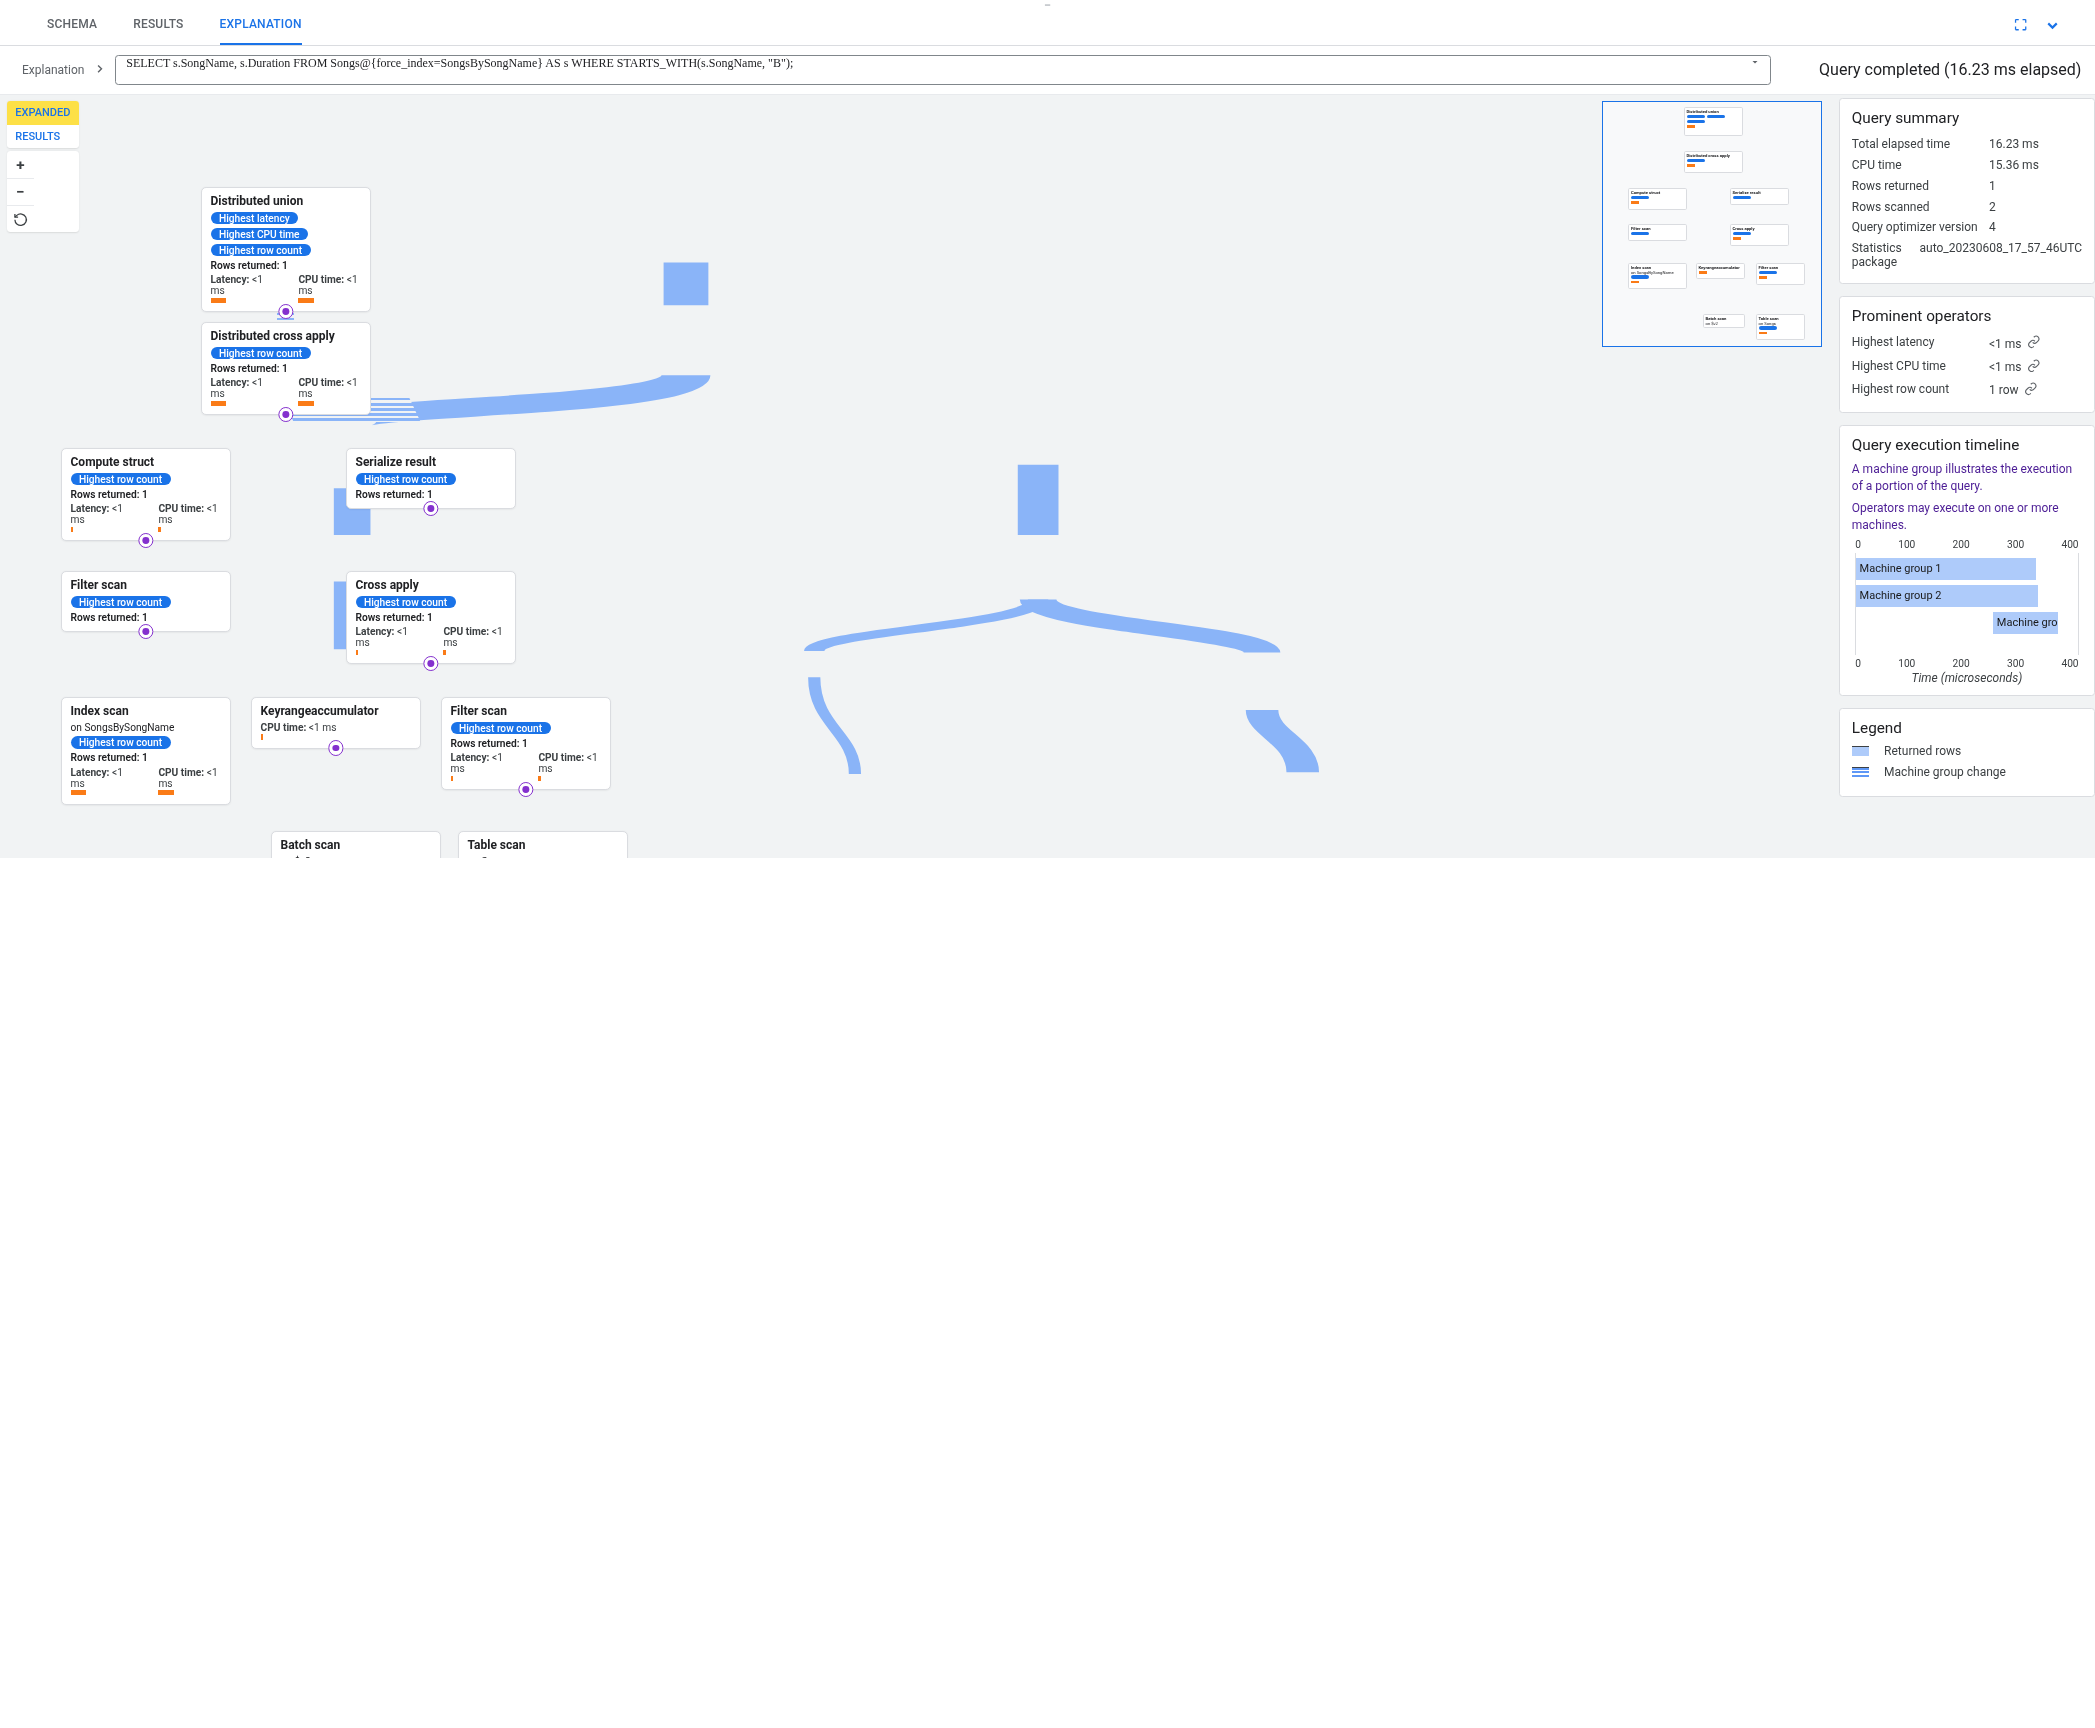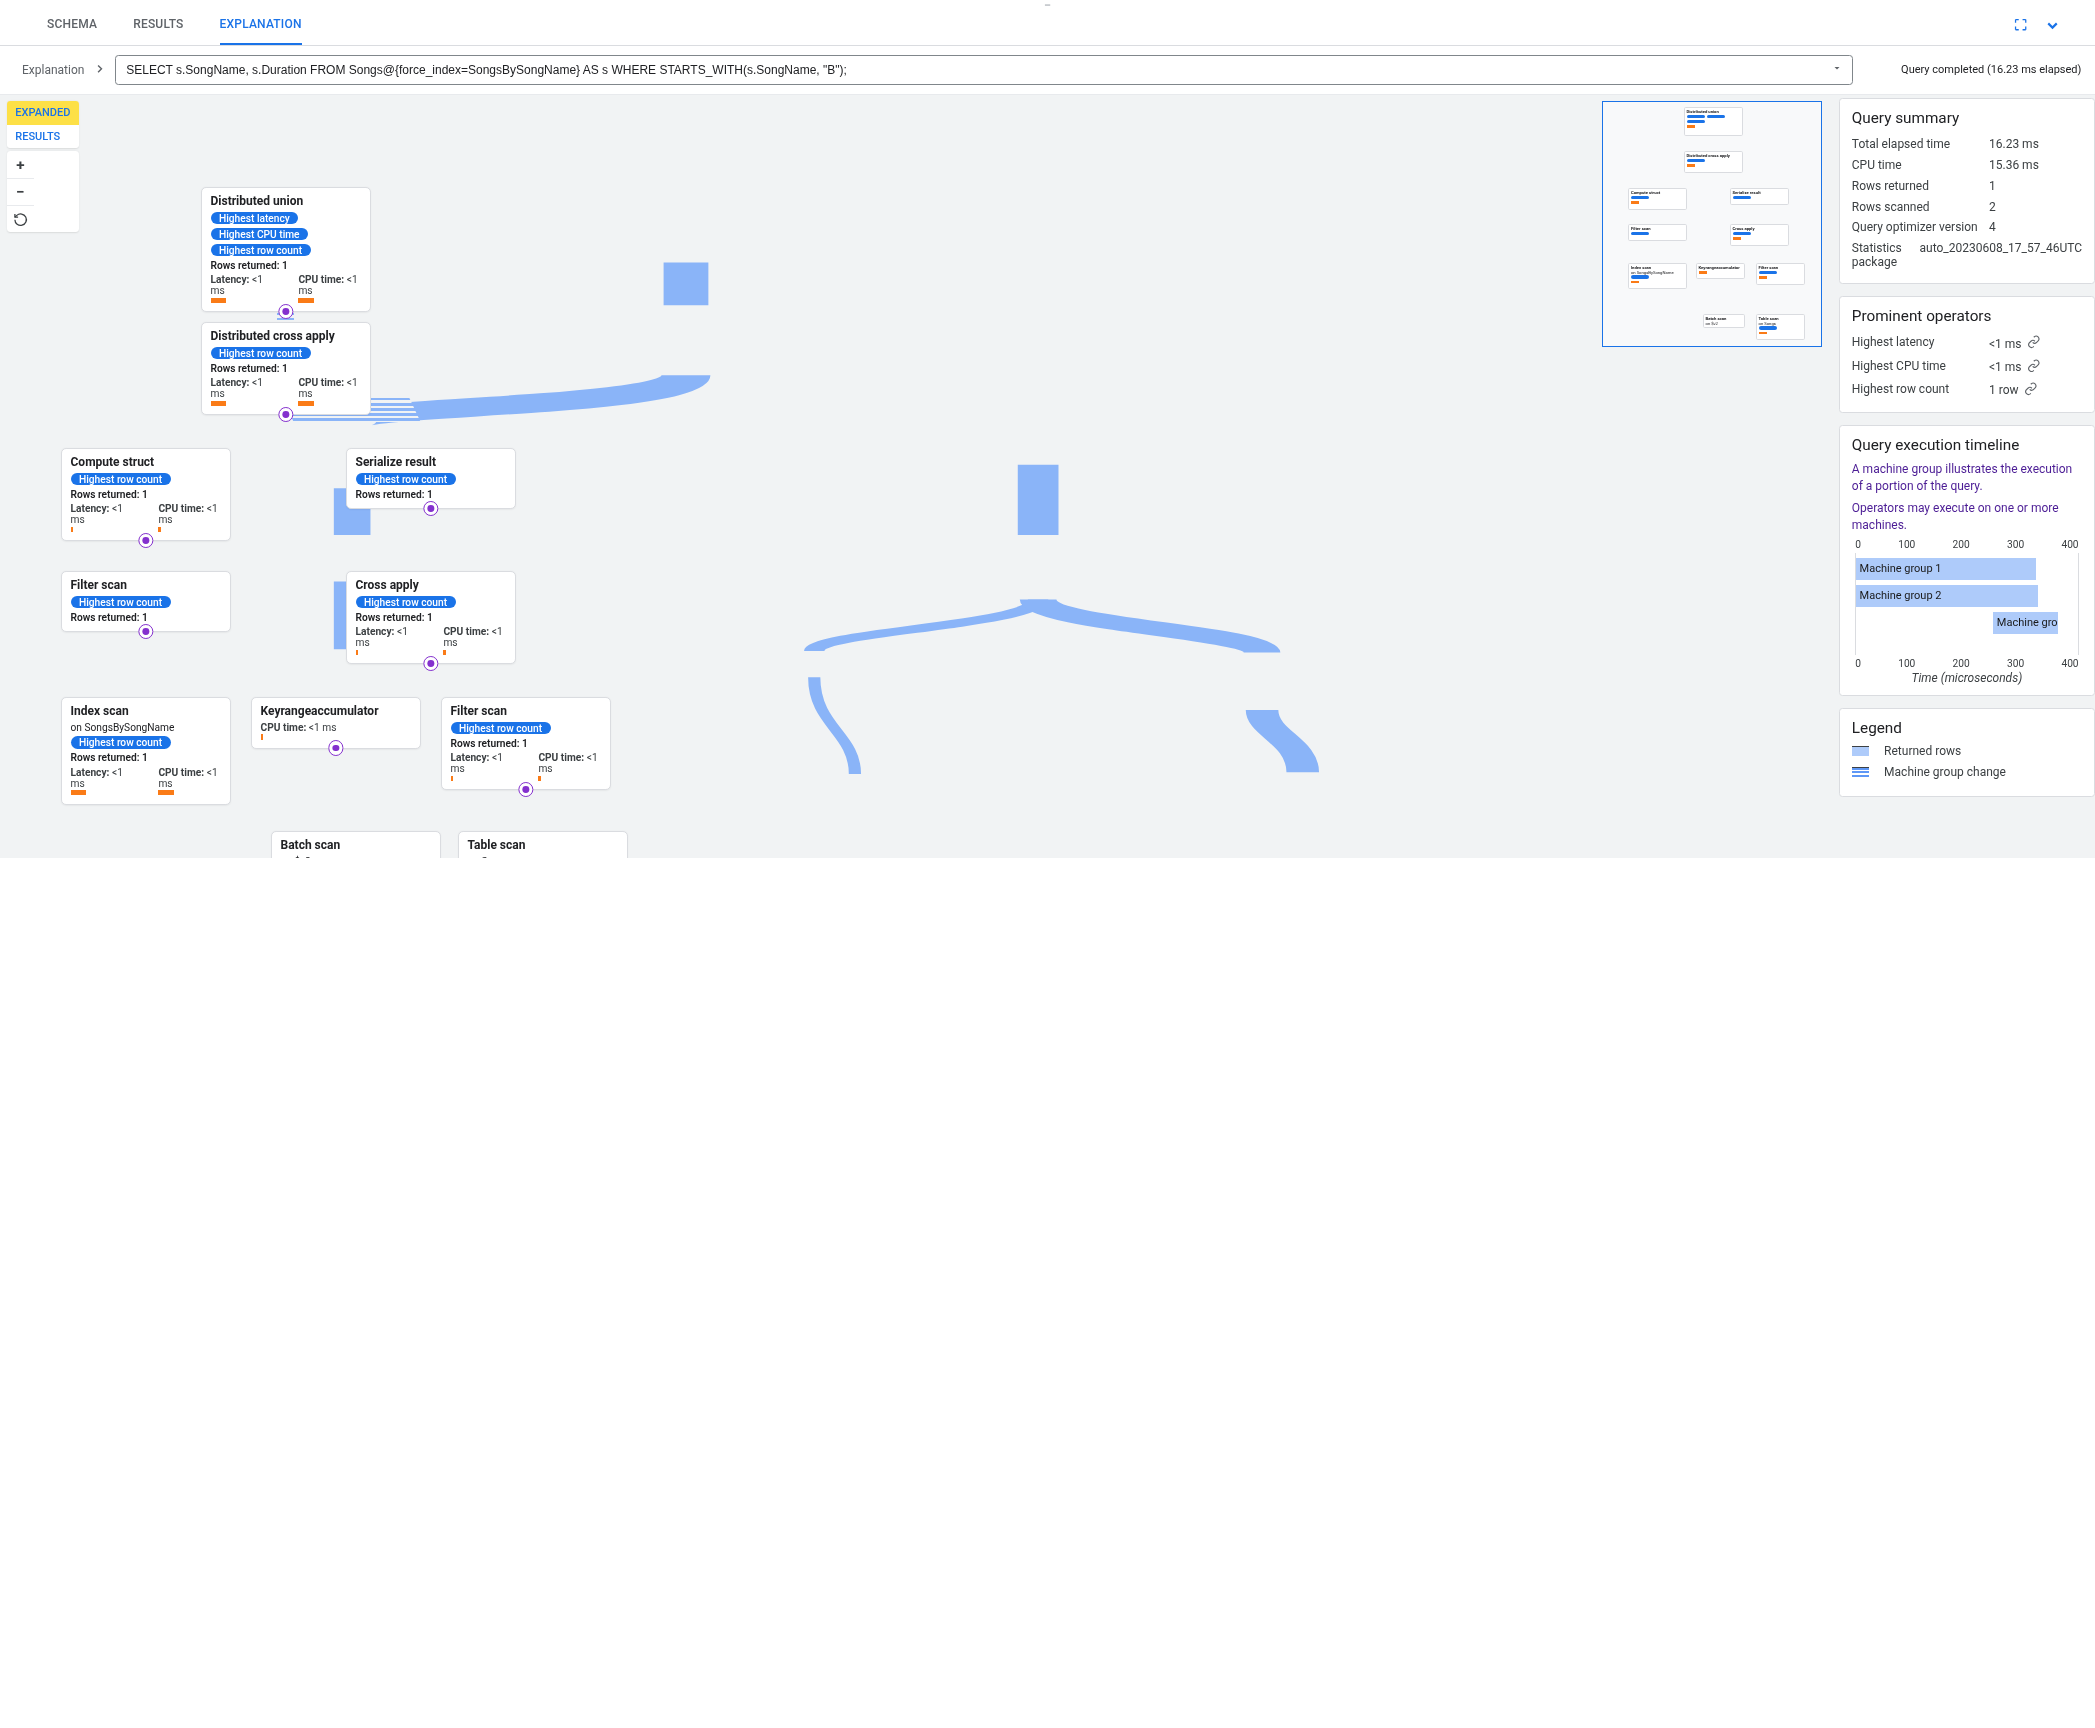--- a/index.html
+++ b/index.html
@@ -41,32 +41,32 @@
     align-items: center;
     padding: 8.5px 13.6px 8.5px 22px;
     gap: 8.5px;
     border-bottom: 0.8px solid #e8eaed;
   }
   .bc-text { color: #5f6368; font-size: 12px; }
   .bc-sep { color: #5f6368; }
   .query-select {
     flex: 1;
     display: flex;
-    align-items: center;
+    align-items: flex-start;
     justify-content: space-between;
     border: 0.8px solid #80868b;
     border-radius: 3.4px;
     height: 30.5px;
     padding: 0 8.5px 0 10.2px;
     cursor: pointer;
-    font-family: Liberation Sans, sans-serif;
+    font-family: Liberation Serif, serif;
     font-size: 12px;
     color: #202124;
   }
-  .elapsed { color: #202124; font-size: 11px; white-space: nowrap; margin-left: 40px; }
+  .elapsed { color: #202124; font-size: 16px; white-space: nowrap; margin-left: 40px; }
 
   
   .main {
     display: flex;
     height: calc(100% - 41px - 47px);
   }
   .canvas-wrap {
     flex: 1;
     position: relative;
     background: #f1f3f4;

